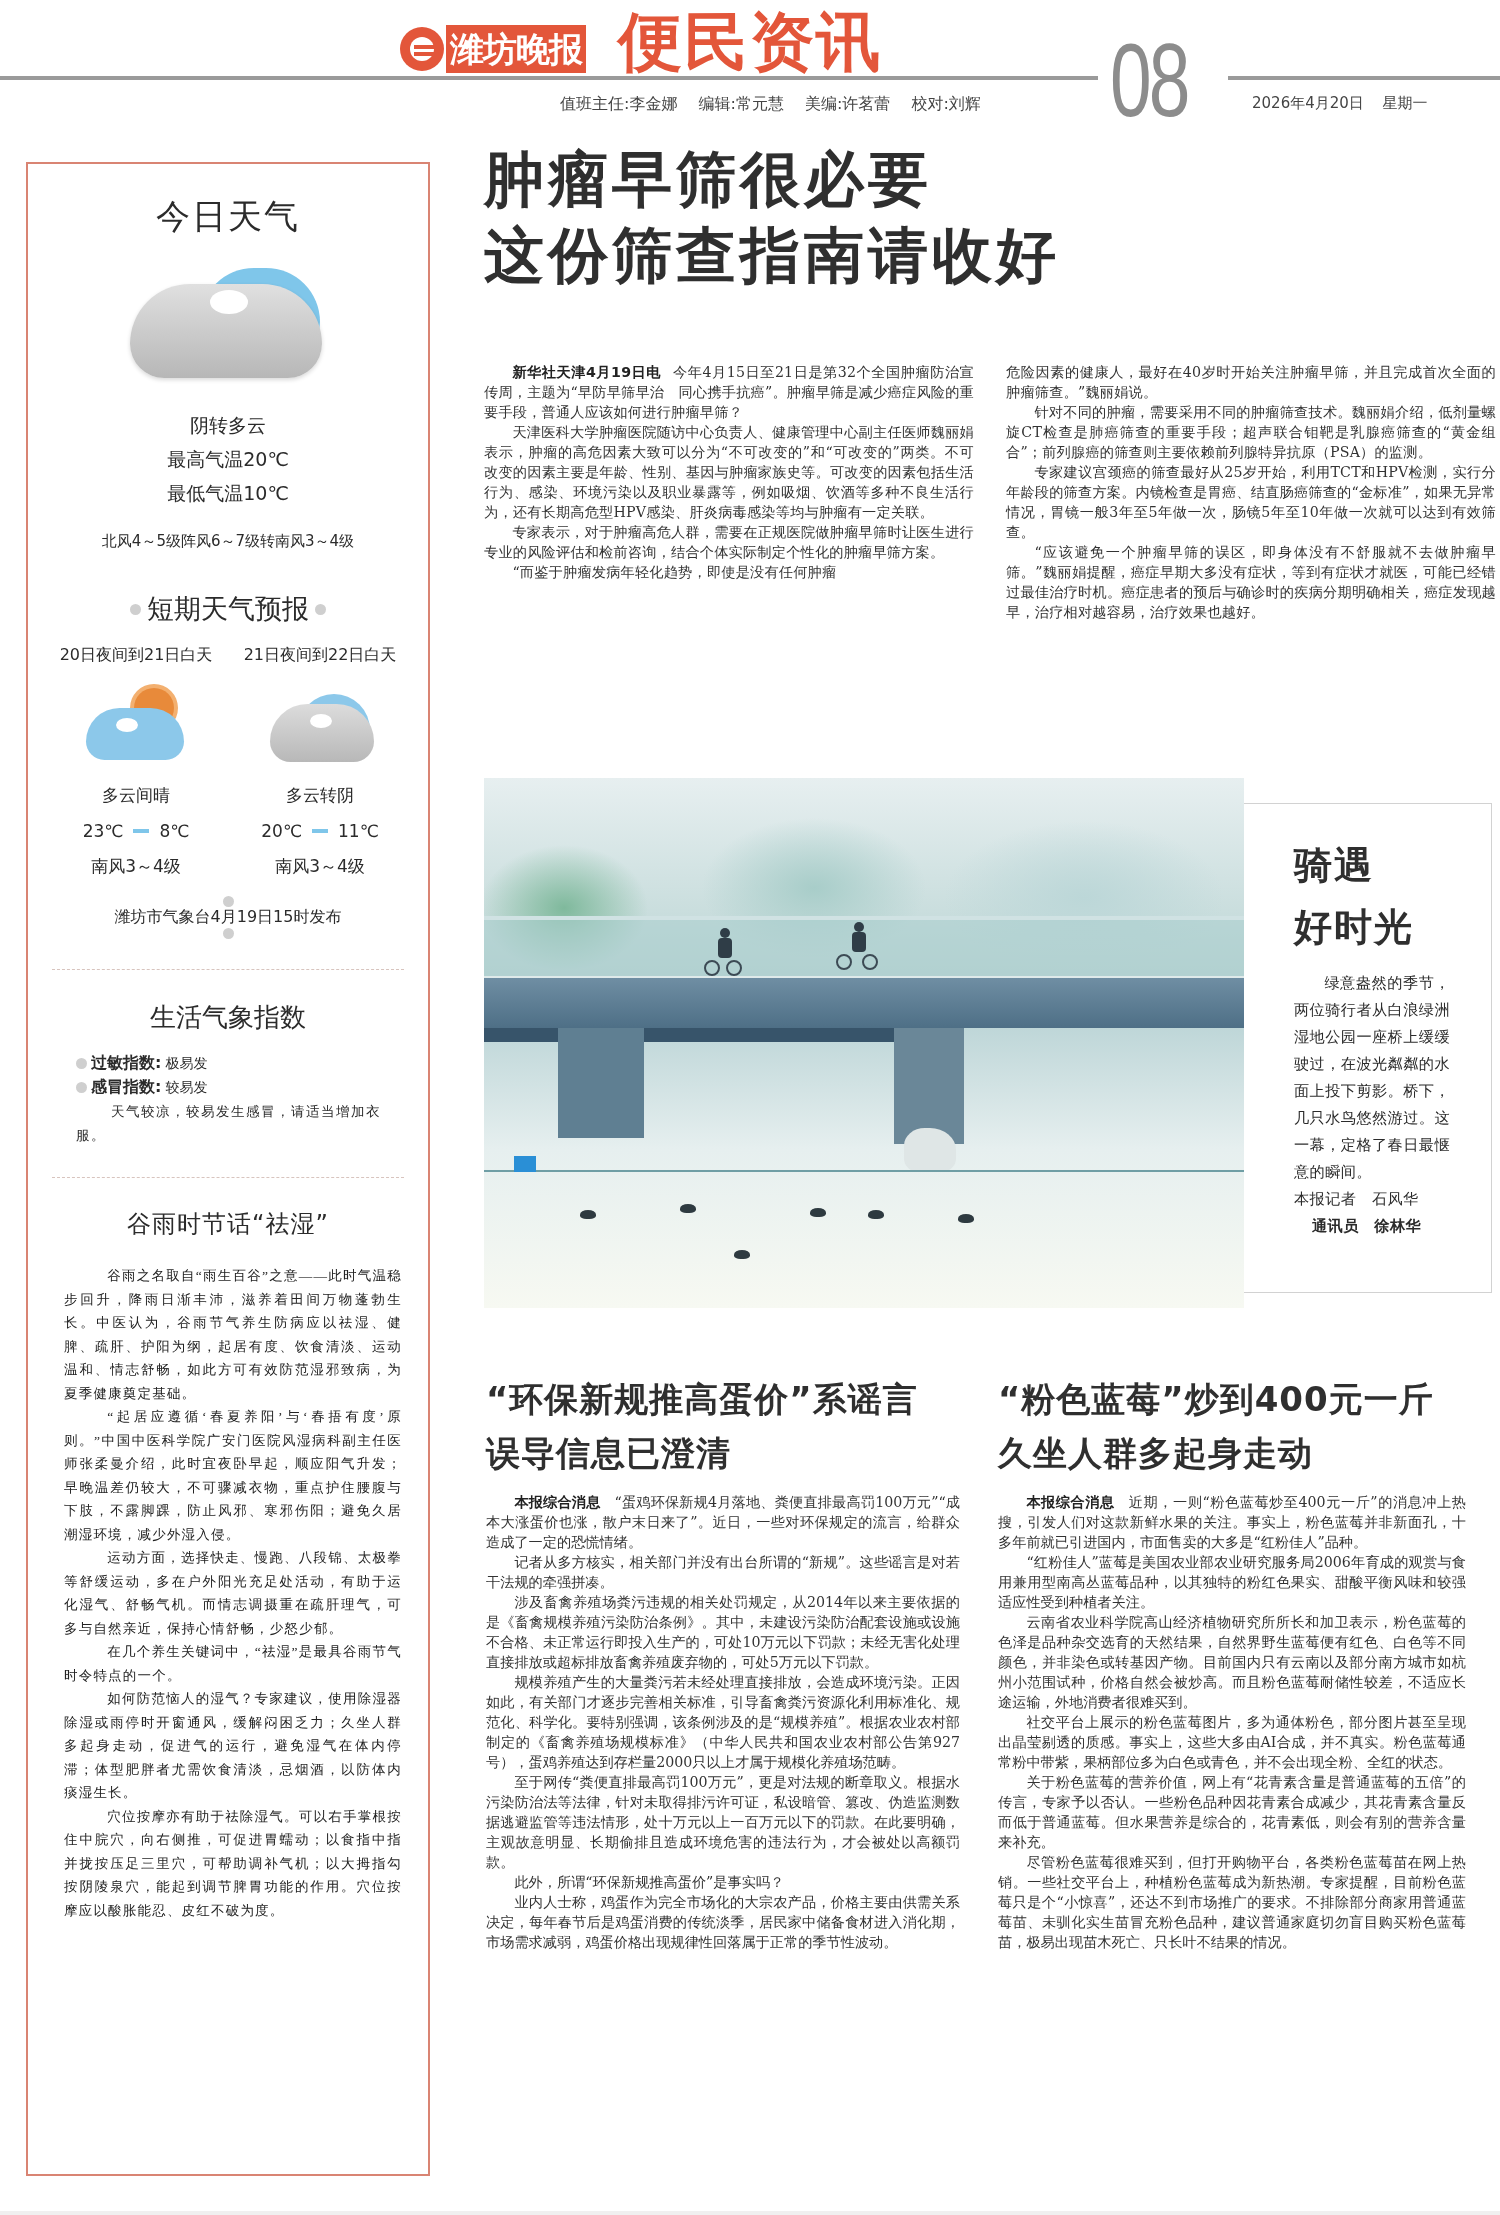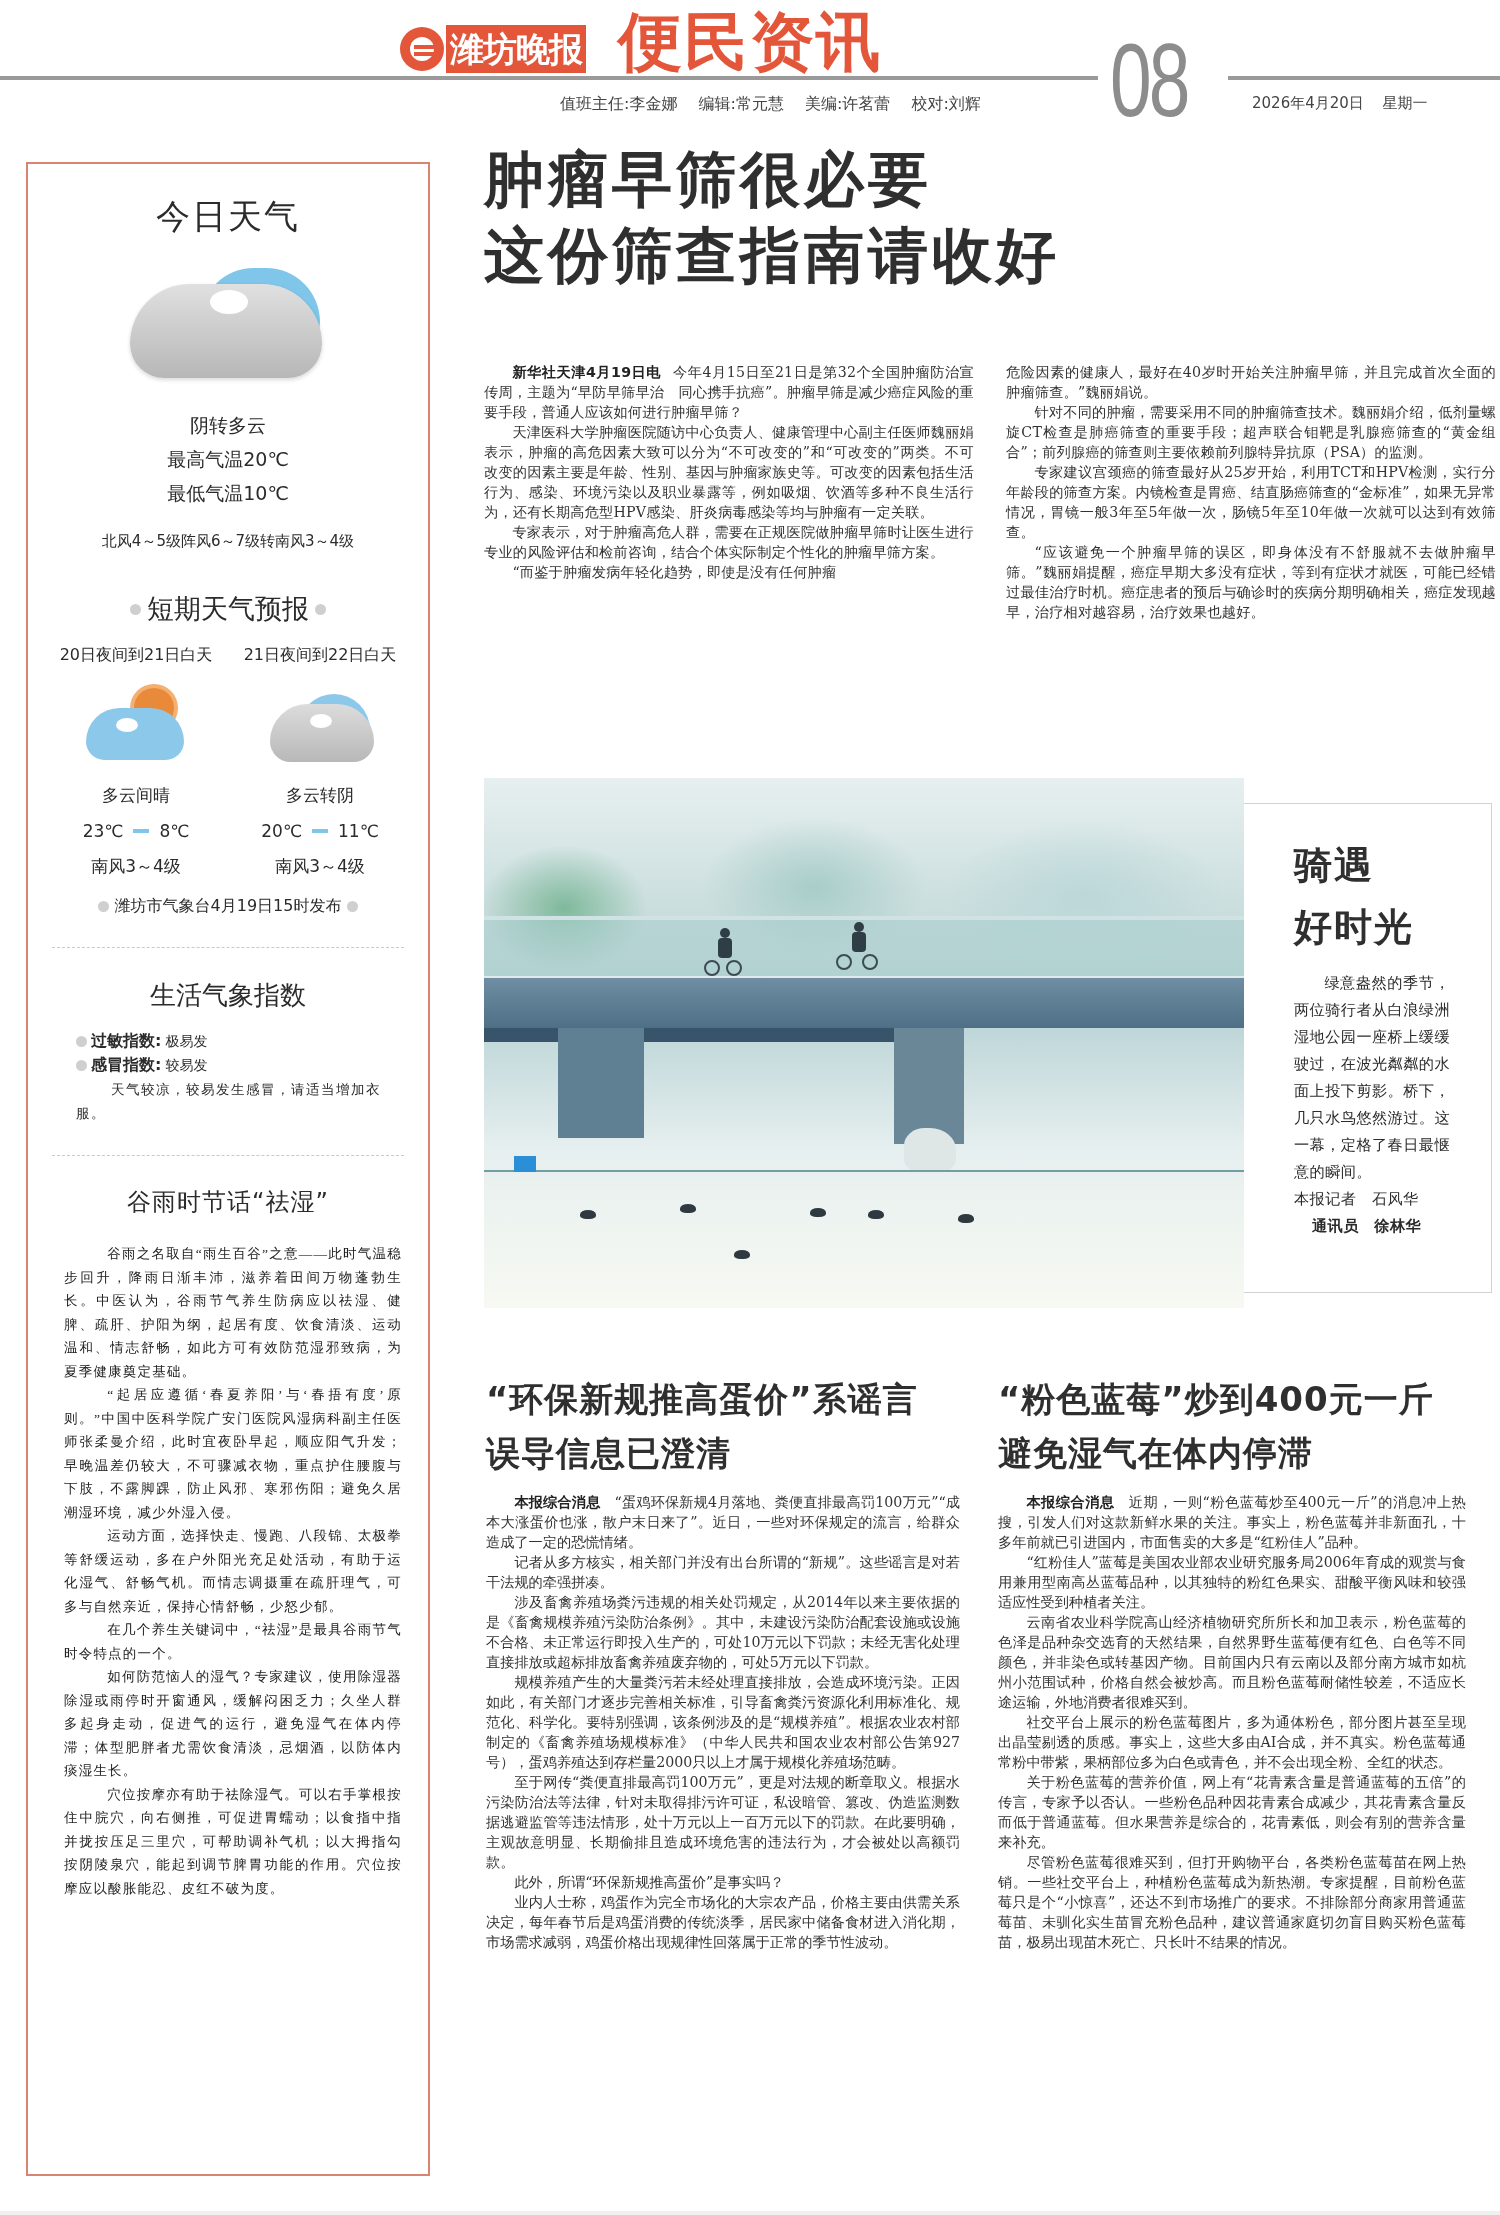--- a/index.html
+++ b/index.html
@@ -40,21 +40,21 @@
   .fc-icon { width: 100px; height: 70px; margin: 22px auto 0; position: relative; }
   .sun { position: absolute; left: 48px; top: 0; width: 40px; height: 40px; border-radius: 50%; background: #e88a3a; box-shadow: 0 0 0 4px #f3b070; }
   .fc-cloud-blue { position: absolute; left: 0; top: 20px; width: 98px; height: 52px; border-radius: 40px 40px 22px 22px; background: #8cc8ea; }
   .fc-cloud-grey-back { position: absolute; left: 28px; top: 6px; width: 72px; height: 58px; border-radius: 36px 36px 20px 20px; background: #8cc8ea; }
   .fc-cloud-grey { position: absolute; left: 0; top: 16px; width: 104px; height: 58px; border-radius: 40px 40px 22px 22px; background: linear-gradient(#dcdcdc, #b8b8b8); }
   .fc-shine { position: absolute; left: 40px; top: 26px; width: 22px; height: 14px; border-radius: 50%; background: #fff; }
   .fc-cond { font-size: 17px; margin-top: 26px; color: #2b2b2b; }
   .fc-temp { font-size: 17px; margin-top: 14px; color: #2b2b2b; display: flex; justify-content: center; align-items: center; gap: 10px; }
   .temp-dash { width: 16px; height: 4px; background: #7fc6ea; }
   .fc-wind { font-size: 17px; margin-top: 14px; color: #2b2b2b; }
-  .sb-issued { font-size: 16px; margin-top: 18px; display: flex; justify-content: center; align-items: center; }
+  .sb-issued { font-size: 16px; margin-top: 18px; display: flex; justify-content: center; align-items: center; flex-direction: column; }
   .sb-divider { width: 352px; margin: 30px auto 0; border-top: 1px dashed #d8c4be; }
   .index-list { padding: 0 24px 0 12px; margin-top: 16px; font-family: "DejaVu Serif", serif; margin-left: 36px; }
   .idx-head { font-size: 16px; line-height: 24px; display: flex; align-items: center; }
   .idx-head b { font-family: "DejaVu Sans", sans-serif; font-weight: bold; font-size: 16px; }
   .idx-val { font-size: 14px; margin-left: 4px; }
   .idx-body { font-size: 13.5px; line-height: 24px; text-indent: 2.6em; letter-spacing: 1.5px; }
   .sb-article-title { font-size: 24px; margin-top: 30px; letter-spacing: 1px; color: #2b2b2b; }
   .sb-body { padding: 0 26px 0 36px; margin-top: 24px; font-family: Liberation Serif, serif; font-size: 13.5px; line-height: 23.5px; letter-spacing: 1.2px; color: #222; text-align: justify; }
   .sb-body p { text-indent: 3.2em; }
 
@@ -303,21 +303,21 @@
     <p>规模养殖产生的大量粪污若未经处理直接排放，会造成环境污染。正因如此，有关部门才逐步完善相关标准，引导畜禽粪污资源化利用标准化、规范化、科学化。要特别强调，该条例涉及的是“规模养殖”。根据农业农村部制定的《畜禽养殖场规模标准》（中华人民共和国农业农村部公告第927号），蛋鸡养殖达到存栏量2000只以上才属于规模化养殖场范畴。</p>
     <p>至于网传“粪便直排最高罚100万元”，更是对法规的断章取义。根据水污染防治法等法律，针对未取得排污许可证，私设暗管、篡改、伪造监测数据逃避监管等违法情形，处十万元以上一百万元以下的罚款。在此要明确，主观故意明显、长期偷排且造成环境危害的违法行为，才会被处以高额罚款。</p>
     <p>此外，所谓“环保新规推高蛋价”是事实吗？</p>
     <p>业内人士称，鸡蛋作为完全市场化的大宗农产品，价格主要由供需关系决定，每年春节后是鸡蛋消费的传统淡季，居民家中储备食材进入消化期，市场需求减弱，鸡蛋价格出现规律性回落属于正常的季节性波动。</p>
   </div>
 </article>
 
 <article class="article-b article-right">
   <h2 class="headline">
     <div>“粉色蓝莓”炒到400元一斤</div>
-    <div>避免湿气在体内停滞</div>
+    <div>久坐人群多起身走动</div>
   </h2>
   <div class="body">
     <p><span class="byline">本报综合消息</span><span>近期，一则“粉色蓝莓炒至400元一斤”的消息冲上热搜，引发人们对这款新鲜水果的关注。事实上，粉色蓝莓并非新面孔，十多年前就已引进国内，市面售卖的大多是“红粉佳人”品种。</span></p>
     <p>“红粉佳人”蓝莓是美国农业部农业研究服务局2006年育成的观赏与食用兼用型南高丛蓝莓品种，以其独特的粉红色果实、甜酸平衡风味和较强适应性受到种植者关注。</p>
     <p>云南省农业科学院高山经济植物研究所所长和加卫表示，粉色蓝莓的色泽是品种杂交选育的天然结果，自然界野生蓝莓便有红色、白色等不同颜色，并非染色或转基因产物。目前国内只有云南以及部分南方城市如杭州小范围试种，价格自然会被炒高。而且粉色蓝莓耐储性较差，不适应长途运输，外地消费者很难买到。</p>
     <p>社交平台上展示的粉色蓝莓图片，多为通体粉色，部分图片甚至呈现出晶莹剔透的质感。事实上，这些大多由AI合成，并不真实。粉色蓝莓通常粉中带紫，果柄部位多为白色或青色，并不会出现全粉、全红的状态。</p>
     <p>关于粉色蓝莓的营养价值，网上有“花青素含量是普通蓝莓的五倍”的传言，专家予以否认。一些粉色品种因花青素合成减少，其花青素含量反而低于普通蓝莓。但水果营养是综合的，花青素低，则会有别的营养含量来补充。</p>
     <p>尽管粉色蓝莓很难买到，但打开购物平台，各类粉色蓝莓苗在网上热销。一些社交平台上，种植粉色蓝莓成为新热潮。专家提醒，目前粉色蓝莓只是个“小惊喜”，还达不到市场推广的要求。不排除部分商家用普通蓝莓苗、未驯化实生苗冒充粉色品种，建议普通家庭切勿盲目购买粉色蓝莓苗，极易出现苗木死亡、只长叶不结果的情况。</p>
   </div>
 </article>

